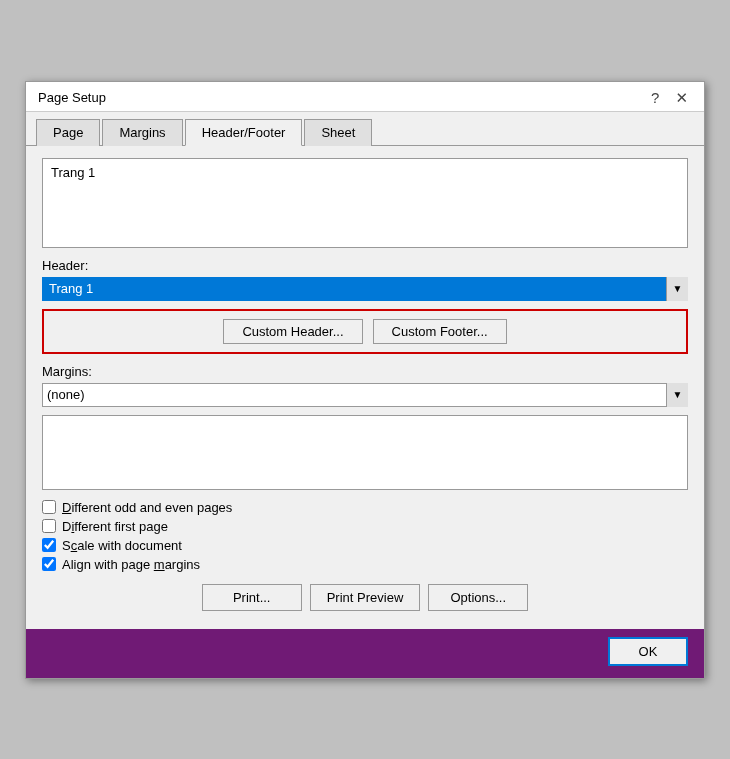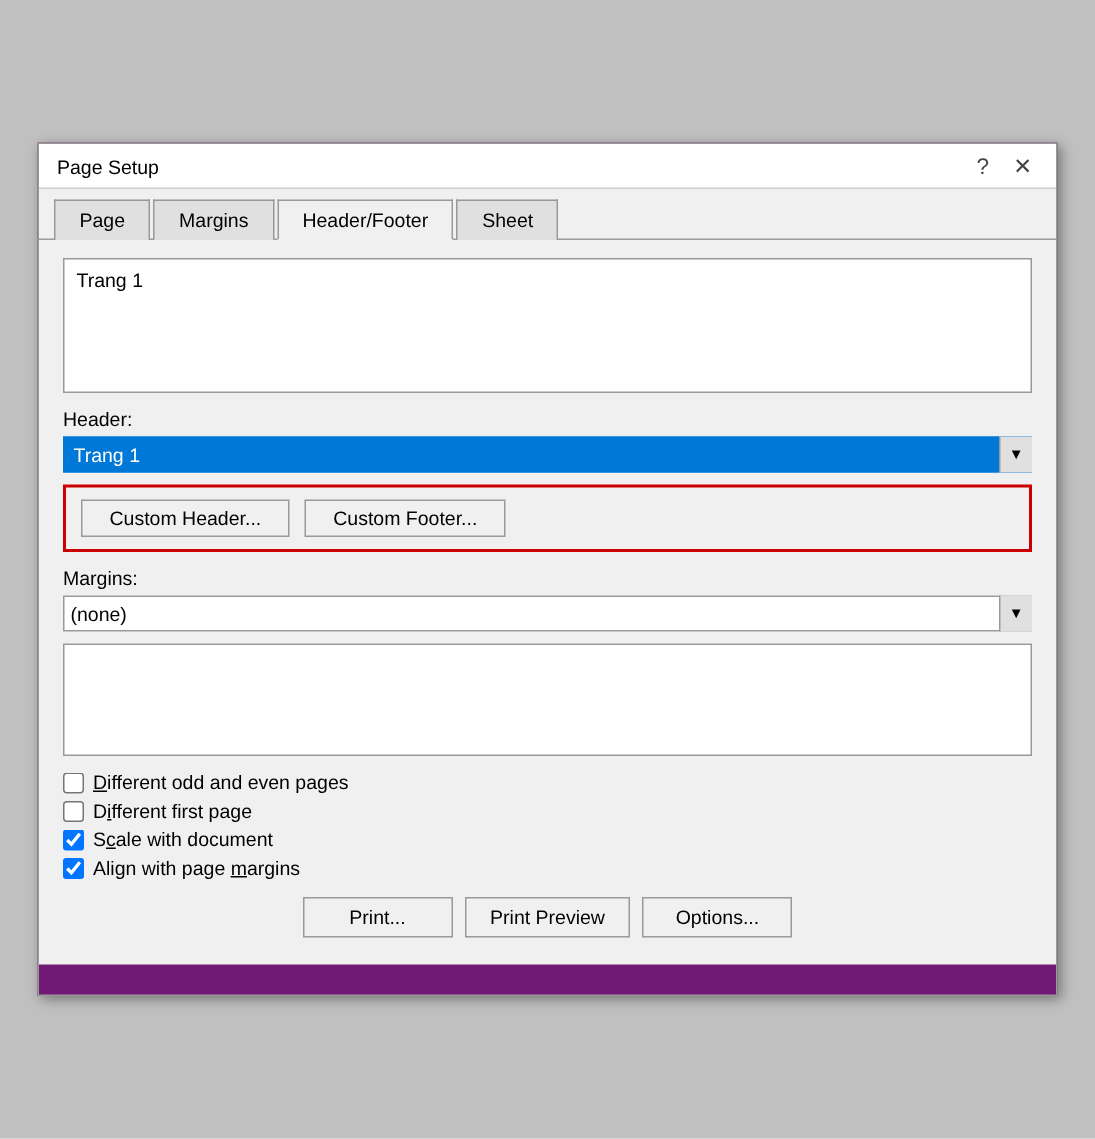--- a/index.html
+++ b/index.html
@@ -154,20 +154,21 @@
       align-items: center;
       padding: 0 6px;
       flex: 1;
       font-size: 13px;
       border: 1px solid #0078d7;
     }
 
     .custom-buttons-area {
       border: 2px solid #c00;
       display: flex;
+      justify-content: center;
       gap: 10px;
       padding: 8px 10px;
       margin-bottom: 10px;
     }
 
     .btn {
       padding: 4px 18px;
       background: #f0f0f0;
       border: 1px solid #999;
       font-size: 13px;
@@ -175,21 +176,21 @@
       min-width: 130px;
       text-align: center;
     }
 
     .checkboxes {
       margin-bottom: 12px;
     }
 
     .checkbox-row {
       display: flex;
-      align-items: flex-end;
+      align-items: flex-start;
       margin-bottom: 4px;
       gap: 6px;
     }
 
     .checkbox-row input[type="checkbox"] {
       width: 14px;
       height: 14px;
       cursor: pointer;
     }
 
@@ -336,14 +337,15 @@
 
     <div class="action-buttons">
       <button class="action-btn">Print...</button>
       <button class="action-btn">Print Preview</button>
       <button class="action-btn">Options...</button>
     </div>
 
   </div>
 
   <div class="bottom-buttons">
+    <button class="ok-btn">OK</button>
   </div>
 </div>
 
 </body></html>

